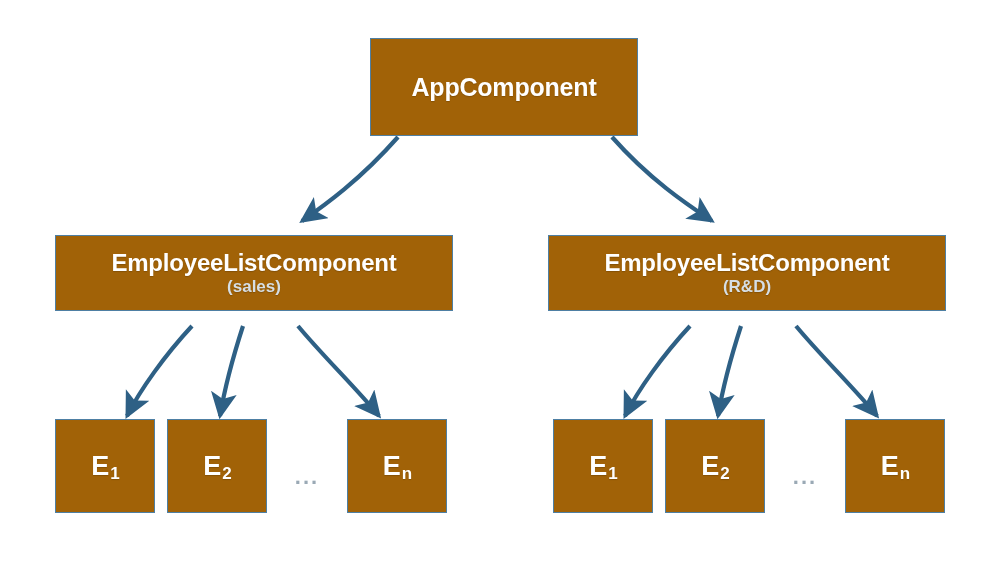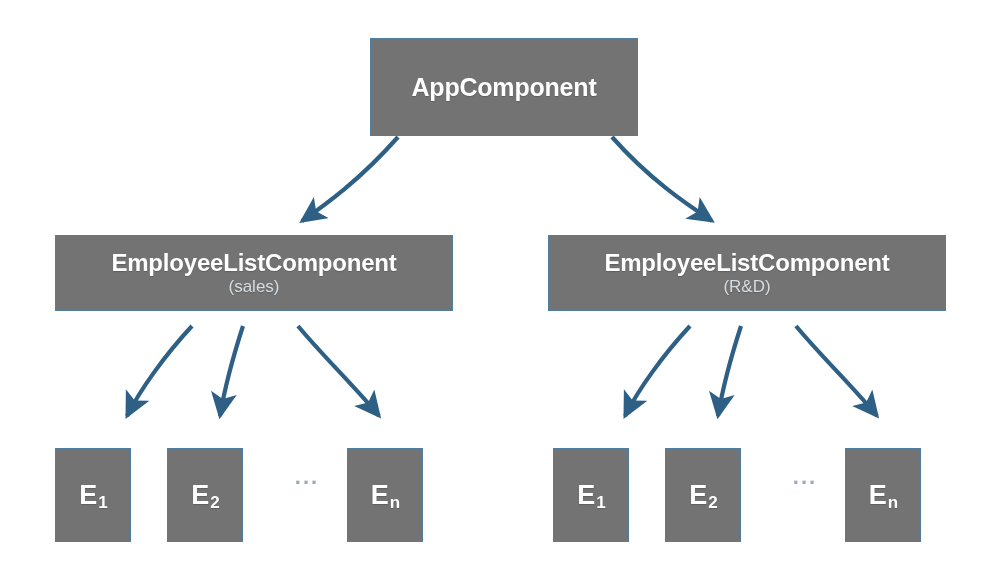--- a/index.html
+++ b/index.html
@@ -13,39 +13,39 @@
   }
   #canvas {
     position: relative;
     width: 1000px;
     height: 567px;
     background: #ffffff;
     overflow: hidden;
   }
   .node {
     position: absolute;
-    background: #737373;
+    background: #a16207;
     border: 1px solid #4E7FA3;
     box-sizing: border-box;
     display: flex;
     flex-direction: column;
     align-items: center;
     justify-content: center;
     color: #ffffff;
     text-align: center;
     text-shadow: 0 1px 1px rgba(0,0,0,0.18);
     z-index: 3;
   }
   .node-title {
     font-weight: bold;
     line-height: 1.05;
     letter-spacing: -0.2px;
   }
   .node-sub {
-    font-weight: normal;
+    font-weight: bold;
     color: #D6DEE4;
     line-height: 1.1;
     margin-top: 3px;
   }
 
   
   #node-app {
     left: 370px;
     top: 38px;
     width: 268px;
@@ -63,23 +63,23 @@
   #node-parent-rnd {
     left: 548px;
     top: 235px;
     width: 398px;
   }
   .node-parent .node-title { font-size: 24px; }
   .node-parent .node-sub { font-size: 17px; }
 
   
   .leaf {
-    width: 76px;
+    width: 100px;
     height: 94px;
-    top: 448px;
+    top: 419px;
   }
   .leaf .leaf-label {
     font-size: 27px;
     font-weight: bold;
     line-height: 1;
   }
   .leaf .leaf-label sub {
     font-size: 17px;
     font-weight: bold;
     vertical-align: baseline;

